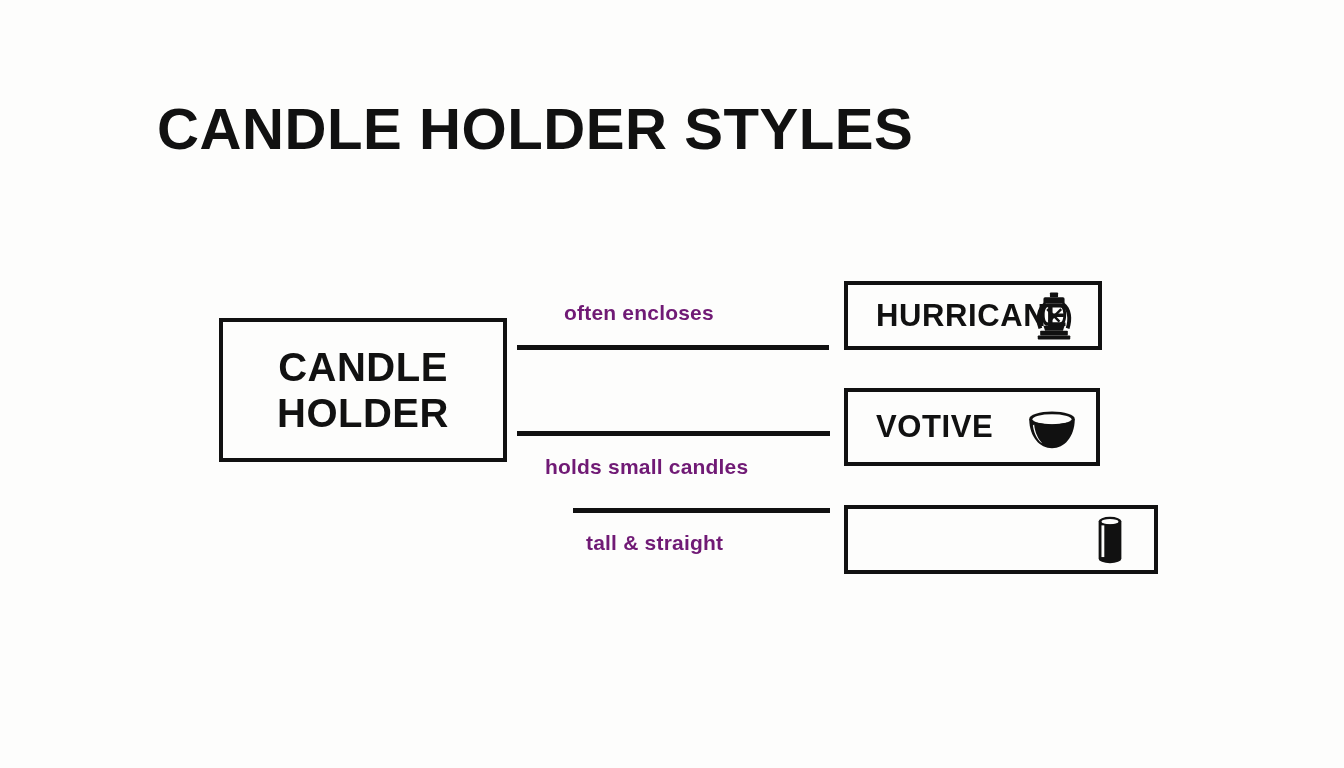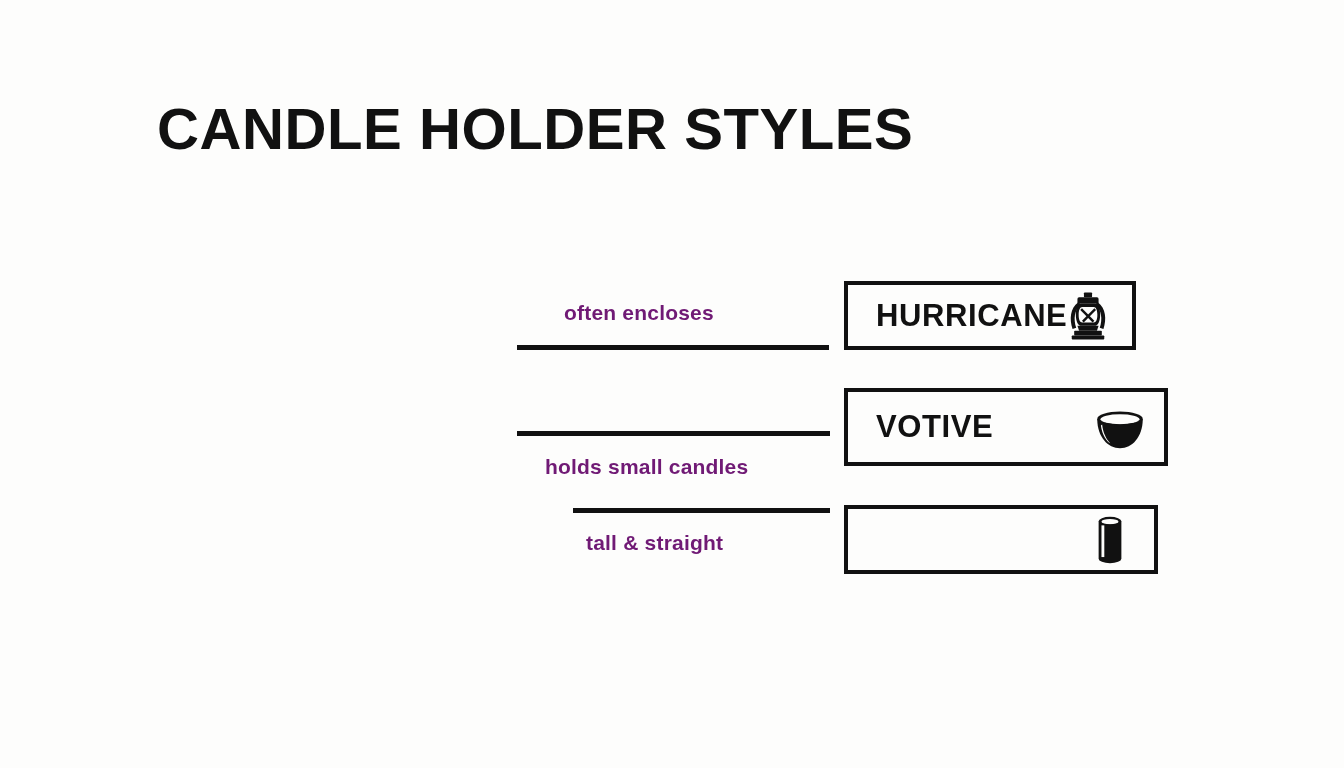--- a/index.html
+++ b/index.html
@@ -80,22 +80,22 @@
   .branch-icon {
     position: absolute;
     right: 18px;
     top: 50%;
     transform: translateY(-50%);
     width: 52px;
     height: 52px;
     display: block;
   }
 
-  #box-hurricane { left: 836px; top: 281px; width: 292px; height: 69px; }
-  #box-votive    { left: 836px; top: 388px; width: 324px; height: 78px; align-items: center; }
+  #box-hurricane { left: 836px; top: 281px; width: 258px; height: 69px; }
+  #box-votive    { left: 836px; top: 388px; width: 256px; height: 78px; align-items: center; }
   #box-cylinder  { left: 836px; top: 505px; width: 314px; height: 69px; }
 
   
   .connector {
     position: absolute;
     background: #111111;
     height: 5px;
   }
   #conn-1 { left: 509px; top: 345px; width: 312px; }
   #conn-2 { left: 509px; top: 431px; width: 313px; }
@@ -114,20 +114,24 @@
   #edge-label-2 { left: 537px; top: 455px; }
   #edge-label-3 { left: 578px; top: 531px; }
 </style>
 </head>
 <body>
 
 <div id="canvas">
 
   <div id="title">CANDLE HOLDER STYLES</div>
 
+  <div id="root-node">
+    <div id="root-label">CANDLE
+HOLDER</div>
+  </div>
 
   <div class="connector" id="conn-1"></div>
   <div class="connector" id="conn-2"></div>
   <div class="connector" id="conn-3"></div>
 
   <div class="edge-label" id="edge-label-1">often encloses</div>
   <div class="edge-label" id="edge-label-2">holds small candles</div>
   <div class="edge-label" id="edge-label-3">tall &amp; straight</div>
 
   <div class="branch-box" id="box-hurricane">

